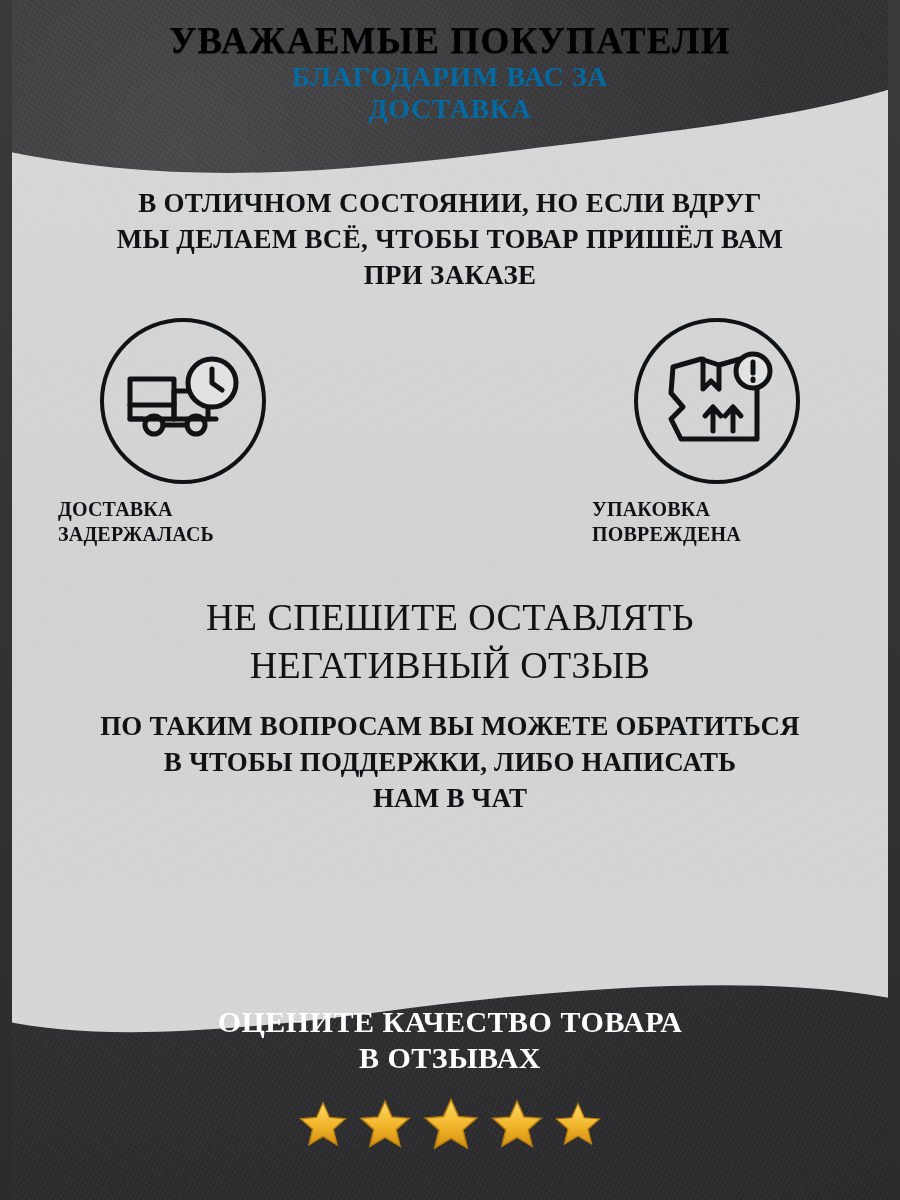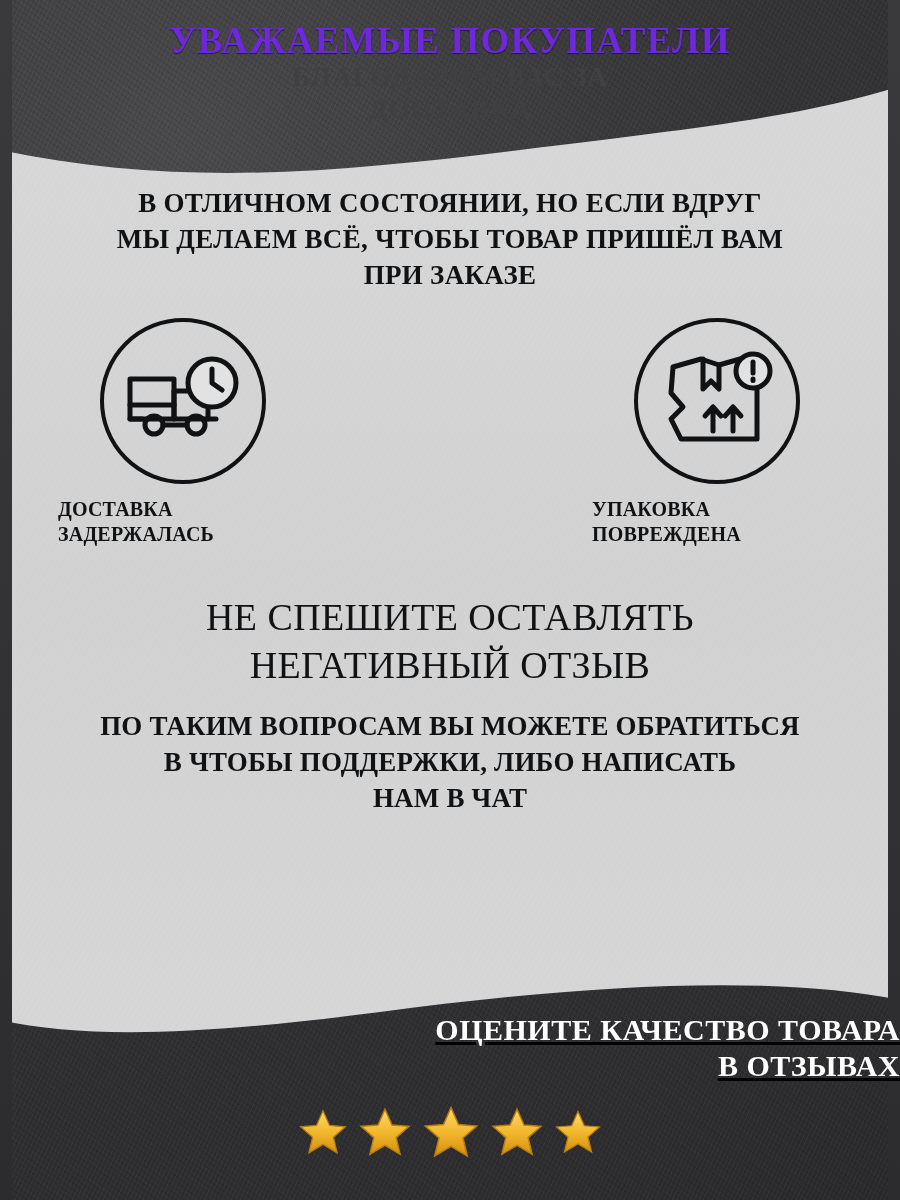--- a/index.html
+++ b/index.html
@@ -54,29 +54,29 @@
   .header {
     position: absolute;
     top: 0; left: 0; right: 0;
     height: 150px;
     text-align: center;
     padding-top: 22px;
     box-sizing: border-box;
     z-index: 3;
   }
   .header-title {
-    color: #6d28d9;
+    color: #000000;
     font-size: 37px;
     font-weight: bold;
     letter-spacing: 1.2px;
     line-height: 1.05;
     text-shadow: 0 1px 1px rgba(0,0,0,0.5);
   }
   .header-sub {
-    color: #404040;
+    color: #0369a1;
     font-size: 28px;
     font-weight: bold;
     line-height: 1.15;
     letter-spacing: 0.6px;
     text-align: center;
   }
 
   
   .content {
     position: absolute;
@@ -137,27 +137,26 @@
     margin-top: 19px;
     font-size: 27px;
     font-weight: bold;
     line-height: 1.33;
     letter-spacing: 0.2px;
   }
 
   
   .footer {
     position: absolute;
-    left: 0; right: 0; bottom: 0;
+    left: 0; right: 0; bottom: 8px;
     height: 210px;
     z-index: 3;
-    text-align: right;
+    text-align: center;
     padding-top: 22px;
     box-sizing: border-box;
-    text-decoration: underline;
   }
   .footer-title {
     color: #ffffff;
     font-size: 30px;
     font-weight: bold;
     line-height: 1.2;
     letter-spacing: 0.5px;
   }
   .stars {
     margin-top: 18px;

